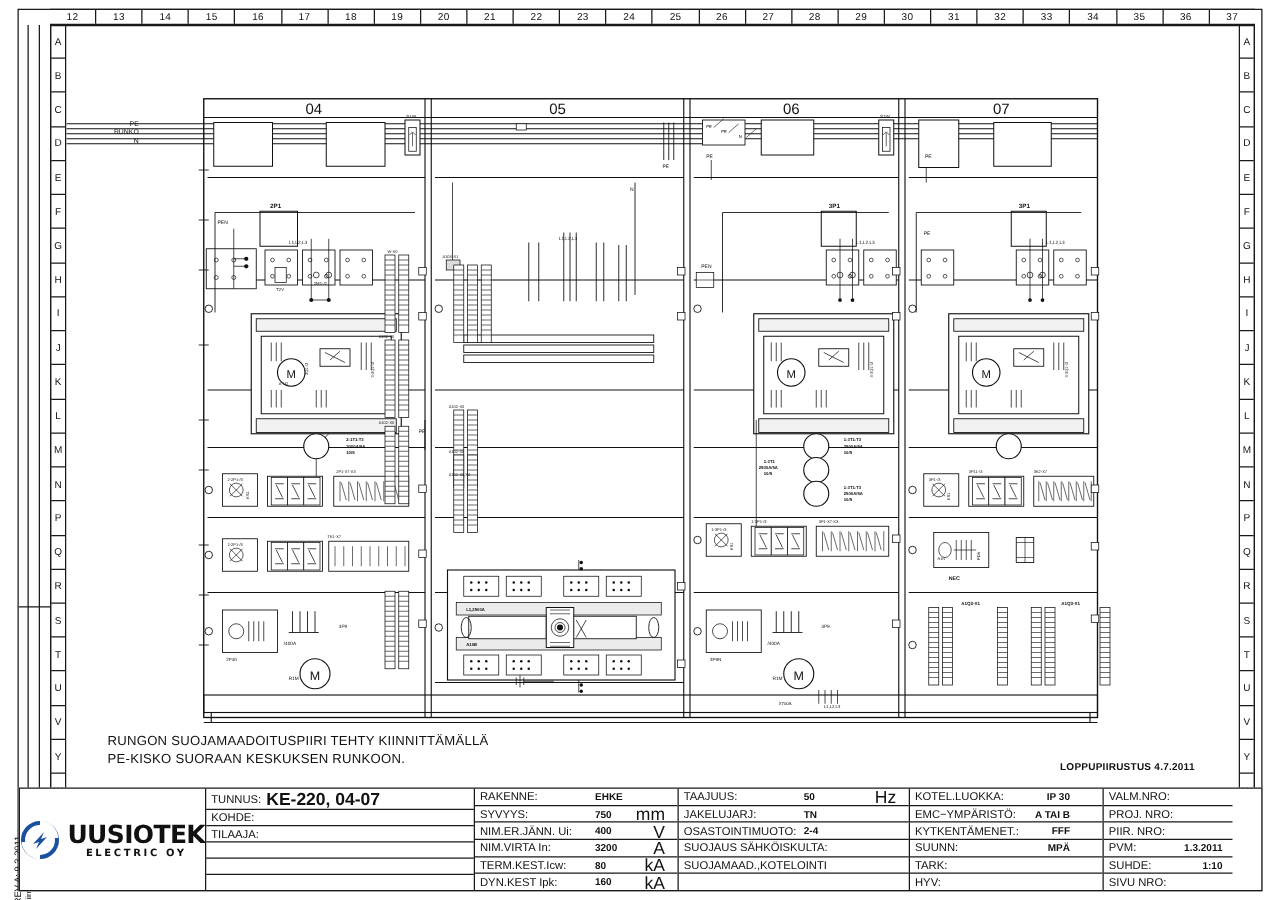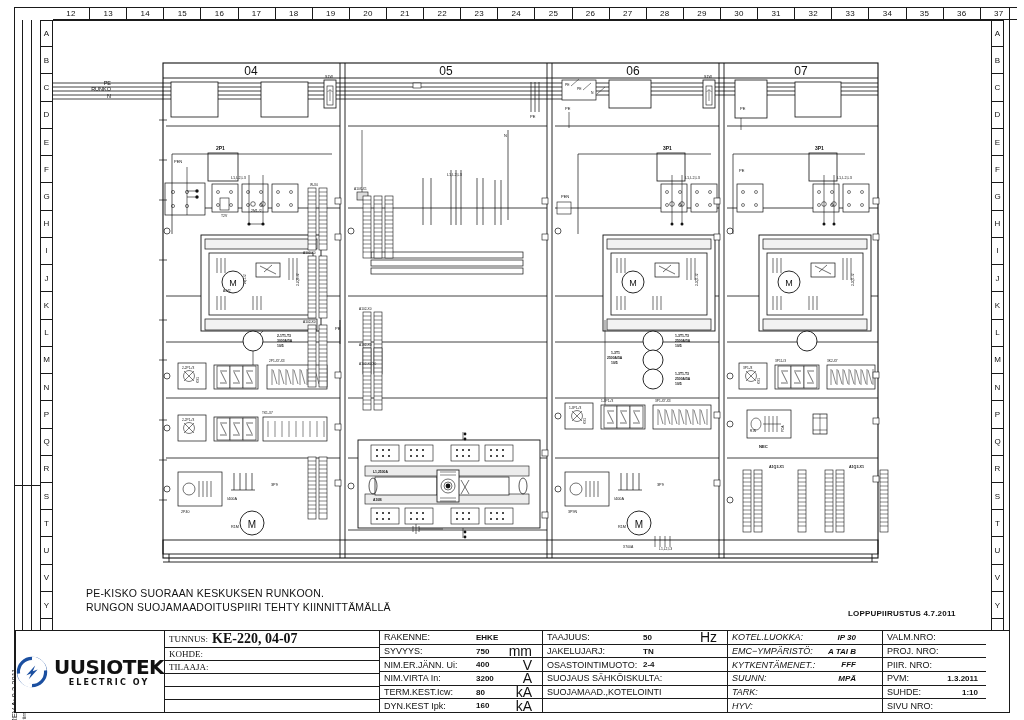--- a/index.html
+++ b/index.html
@@ -18,21 +18,21 @@
     position:absolute; left:14px; top:7px; width:996px; height:706px;
     border:1px solid #1a1a1a;
   }
   .inner-frame{
     position:absolute; left:40px; top:20px; width:964px; height:680px;
     border:1px solid #1a1a1a;
   }
 
   
   .col-ruler{
-    position:absolute; left:53px; top:7px; height:13px; width:964px;
+    position:absolute; left:40px; top:7px; height:13px; width:964px;
     border-bottom:1px solid #1a1a1a; border-top:1px solid #1a1a1a;
     display:flex;
   }
   .col-cell{
     flex:1 1 0; position:relative;
     border-right:1px solid #1a1a1a;
     font-size:8px; line-height:12px; text-align:center; color:#111;
     letter-spacing:.3px;
   }
   .col-cell:last-child{ border-right:none; }
@@ -70,21 +70,21 @@
     white-space:nowrap; font-size:7.5px; color:#111;
   }
   .rev-txt.b{ bottom:4px; font-size:6px; }
   .rev-line{
     position:absolute; left:15px; width:25px; height:0;
     border-top:1px solid #1a1a1a;
   }
 
   
   #canvas{
-    position:absolute; left:53px; top:20px; width:938px; height:600px;
+    position:absolute; left:53px; top:36px; width:938px; height:600px;
     overflow:hidden;
   }
   svg.dwg{ display:block; }
 
   
   .note{
     position:absolute; left:86px; top:586px;
     font-size:10.5px; color:#111; line-height:14px;
     letter-spacing:.2px;
   }
@@ -108,24 +108,24 @@
     font-size:20px; font-weight:bold; letter-spacing:-0.5px; color:#111;
     font-family:"DejaVu Sans", sans-serif;
   }
   .logo-text .l2{
     font-size:8px; font-weight:bold; letter-spacing:2.1px; color:#111;
     text-align:center; margin-top:2px;
     font-family:"DejaVu Sans", sans-serif;
   }
   .tb-col{ border-right:1px solid #1a1a1a; display:flex; flex-direction:column; }
   .tb-col:last-child{ border-right:none; }
-  .tb-col.c1{ width:215px;font-family:Liberation Serif, serif; }
+  .tb-col.c1{ width:215px; }
   .tb-col.c2{ width:163px; }
   .tb-col.c3{ width:185px; }
-  .tb-col.c4{ width:155px;font-style:italic; }
+  .tb-col.c4{ width:155px; }
   .tb-col.c5{ width:103px; }
   .tb-row{
     flex:1 1 0; border-bottom:1px solid #1a1a1a;
     display:flex; align-items:center; padding:0 4px;
     font-size:9px; color:#111; white-space:nowrap; gap:4px;
     position:relative;
   }
   .tb-row:last-child{ border-bottom:none; }
   .tb-k{ }
   .tb-v{ font-size:8px; font-weight:bold; }
@@ -895,22 +895,22 @@
 
       <g stroke="#111" stroke-width=".7" fill="none">
         <path d="M106 100 L114 100 M106 140 L114 140 M106 180 L114 180 M106 240 L114 240
                  M106 300 L114 300 M106 340 L114 340 M106 400 L114 400 M106 440 L114 440
                  M106 480 L114 480"></path>
       </g>
     </svg>
   </div>
 
   <div class="note">
+    <div>RUNGON SUOJAMAADOITUSPIIRI TEHTY KIINNITTÄMÄLLÄ</div>
     <div>PE-KISKO SUORAAN KESKUKSEN RUNKOON.</div>
-    <div>RUNGON SUOJAMAADOITUSPIIRI TEHTY KIINNITTÄMÄLLÄ</div>
   </div>
   <div class="final-note">LOPPUPIIRUSTUS 4.7.2011</div>
 
   <div class="tb">
 
     <div class="tb-logo">
       <svg class="logo-mark" viewBox="0 0 40 40">
         <circle cx="20" cy="20" r="17" fill="none" stroke="#1b4fa0" stroke-width="4"></circle>
         <path d="M20 3 A17 17 0 0 1 36 18" fill="none" stroke="#fff" stroke-width="5"></path>
         <path d="M20 37 A17 17 0 0 1 4 22" fill="none" stroke="#fff" stroke-width="5"></path>

